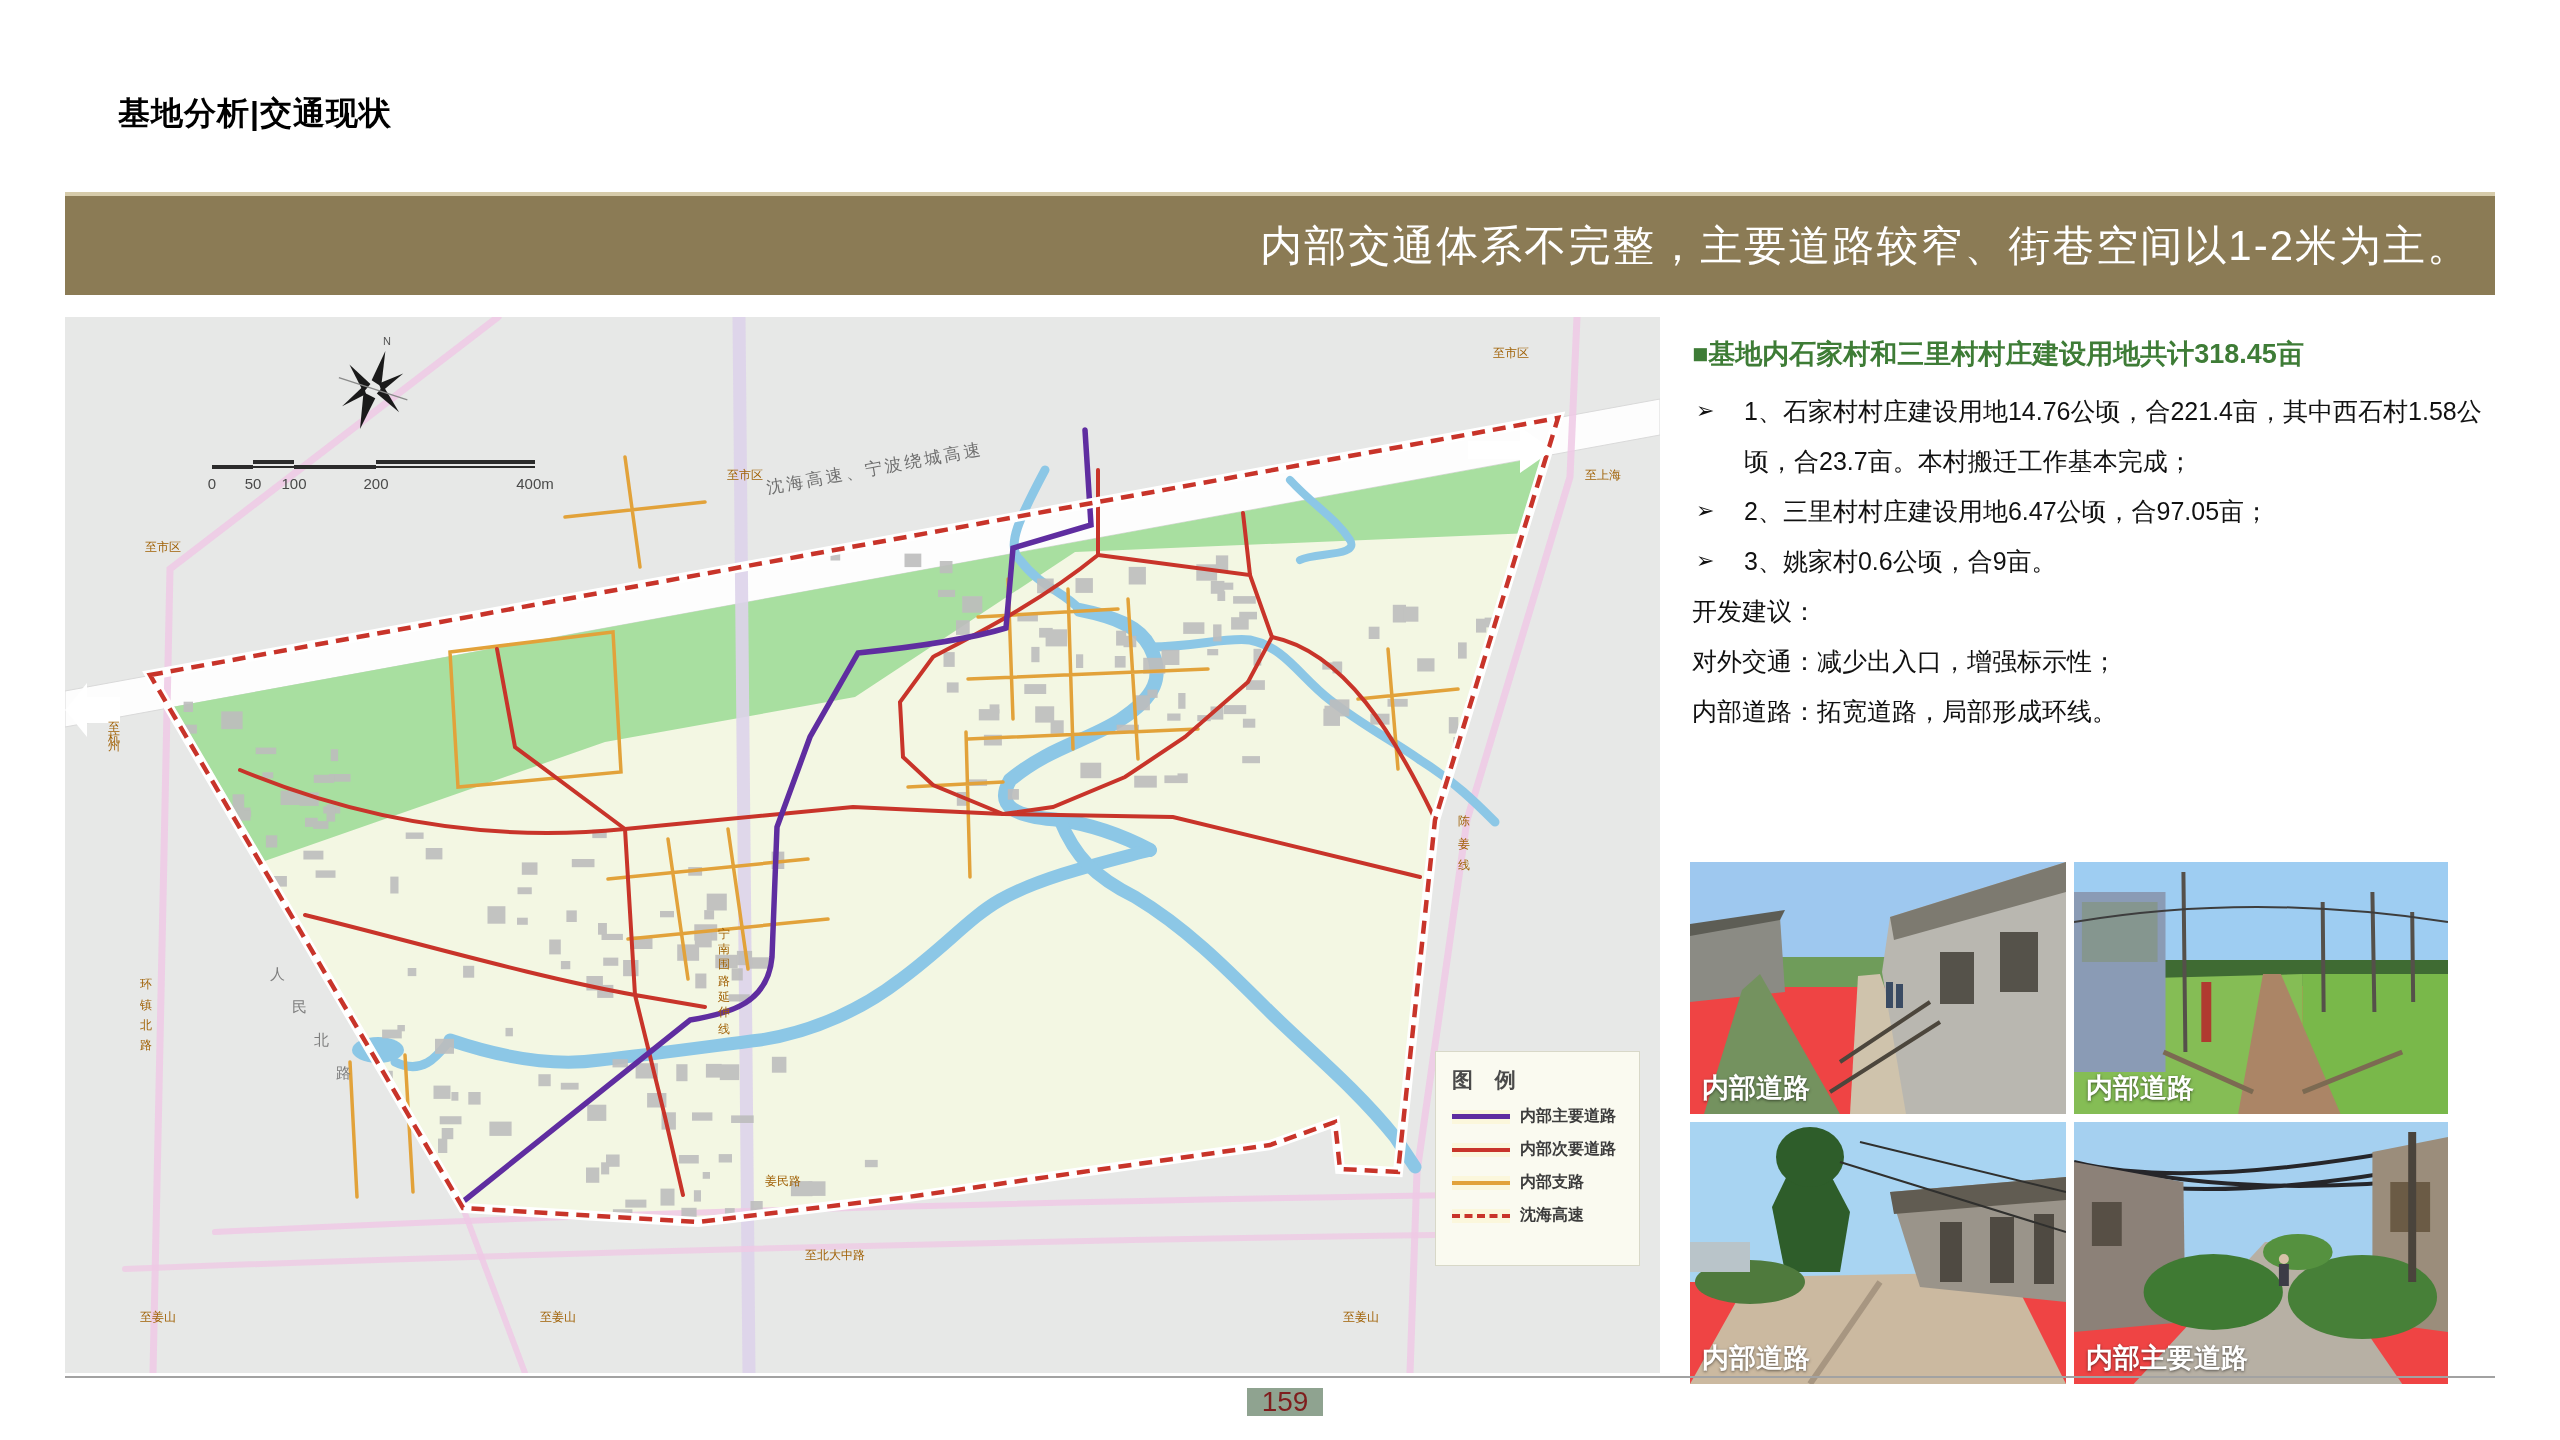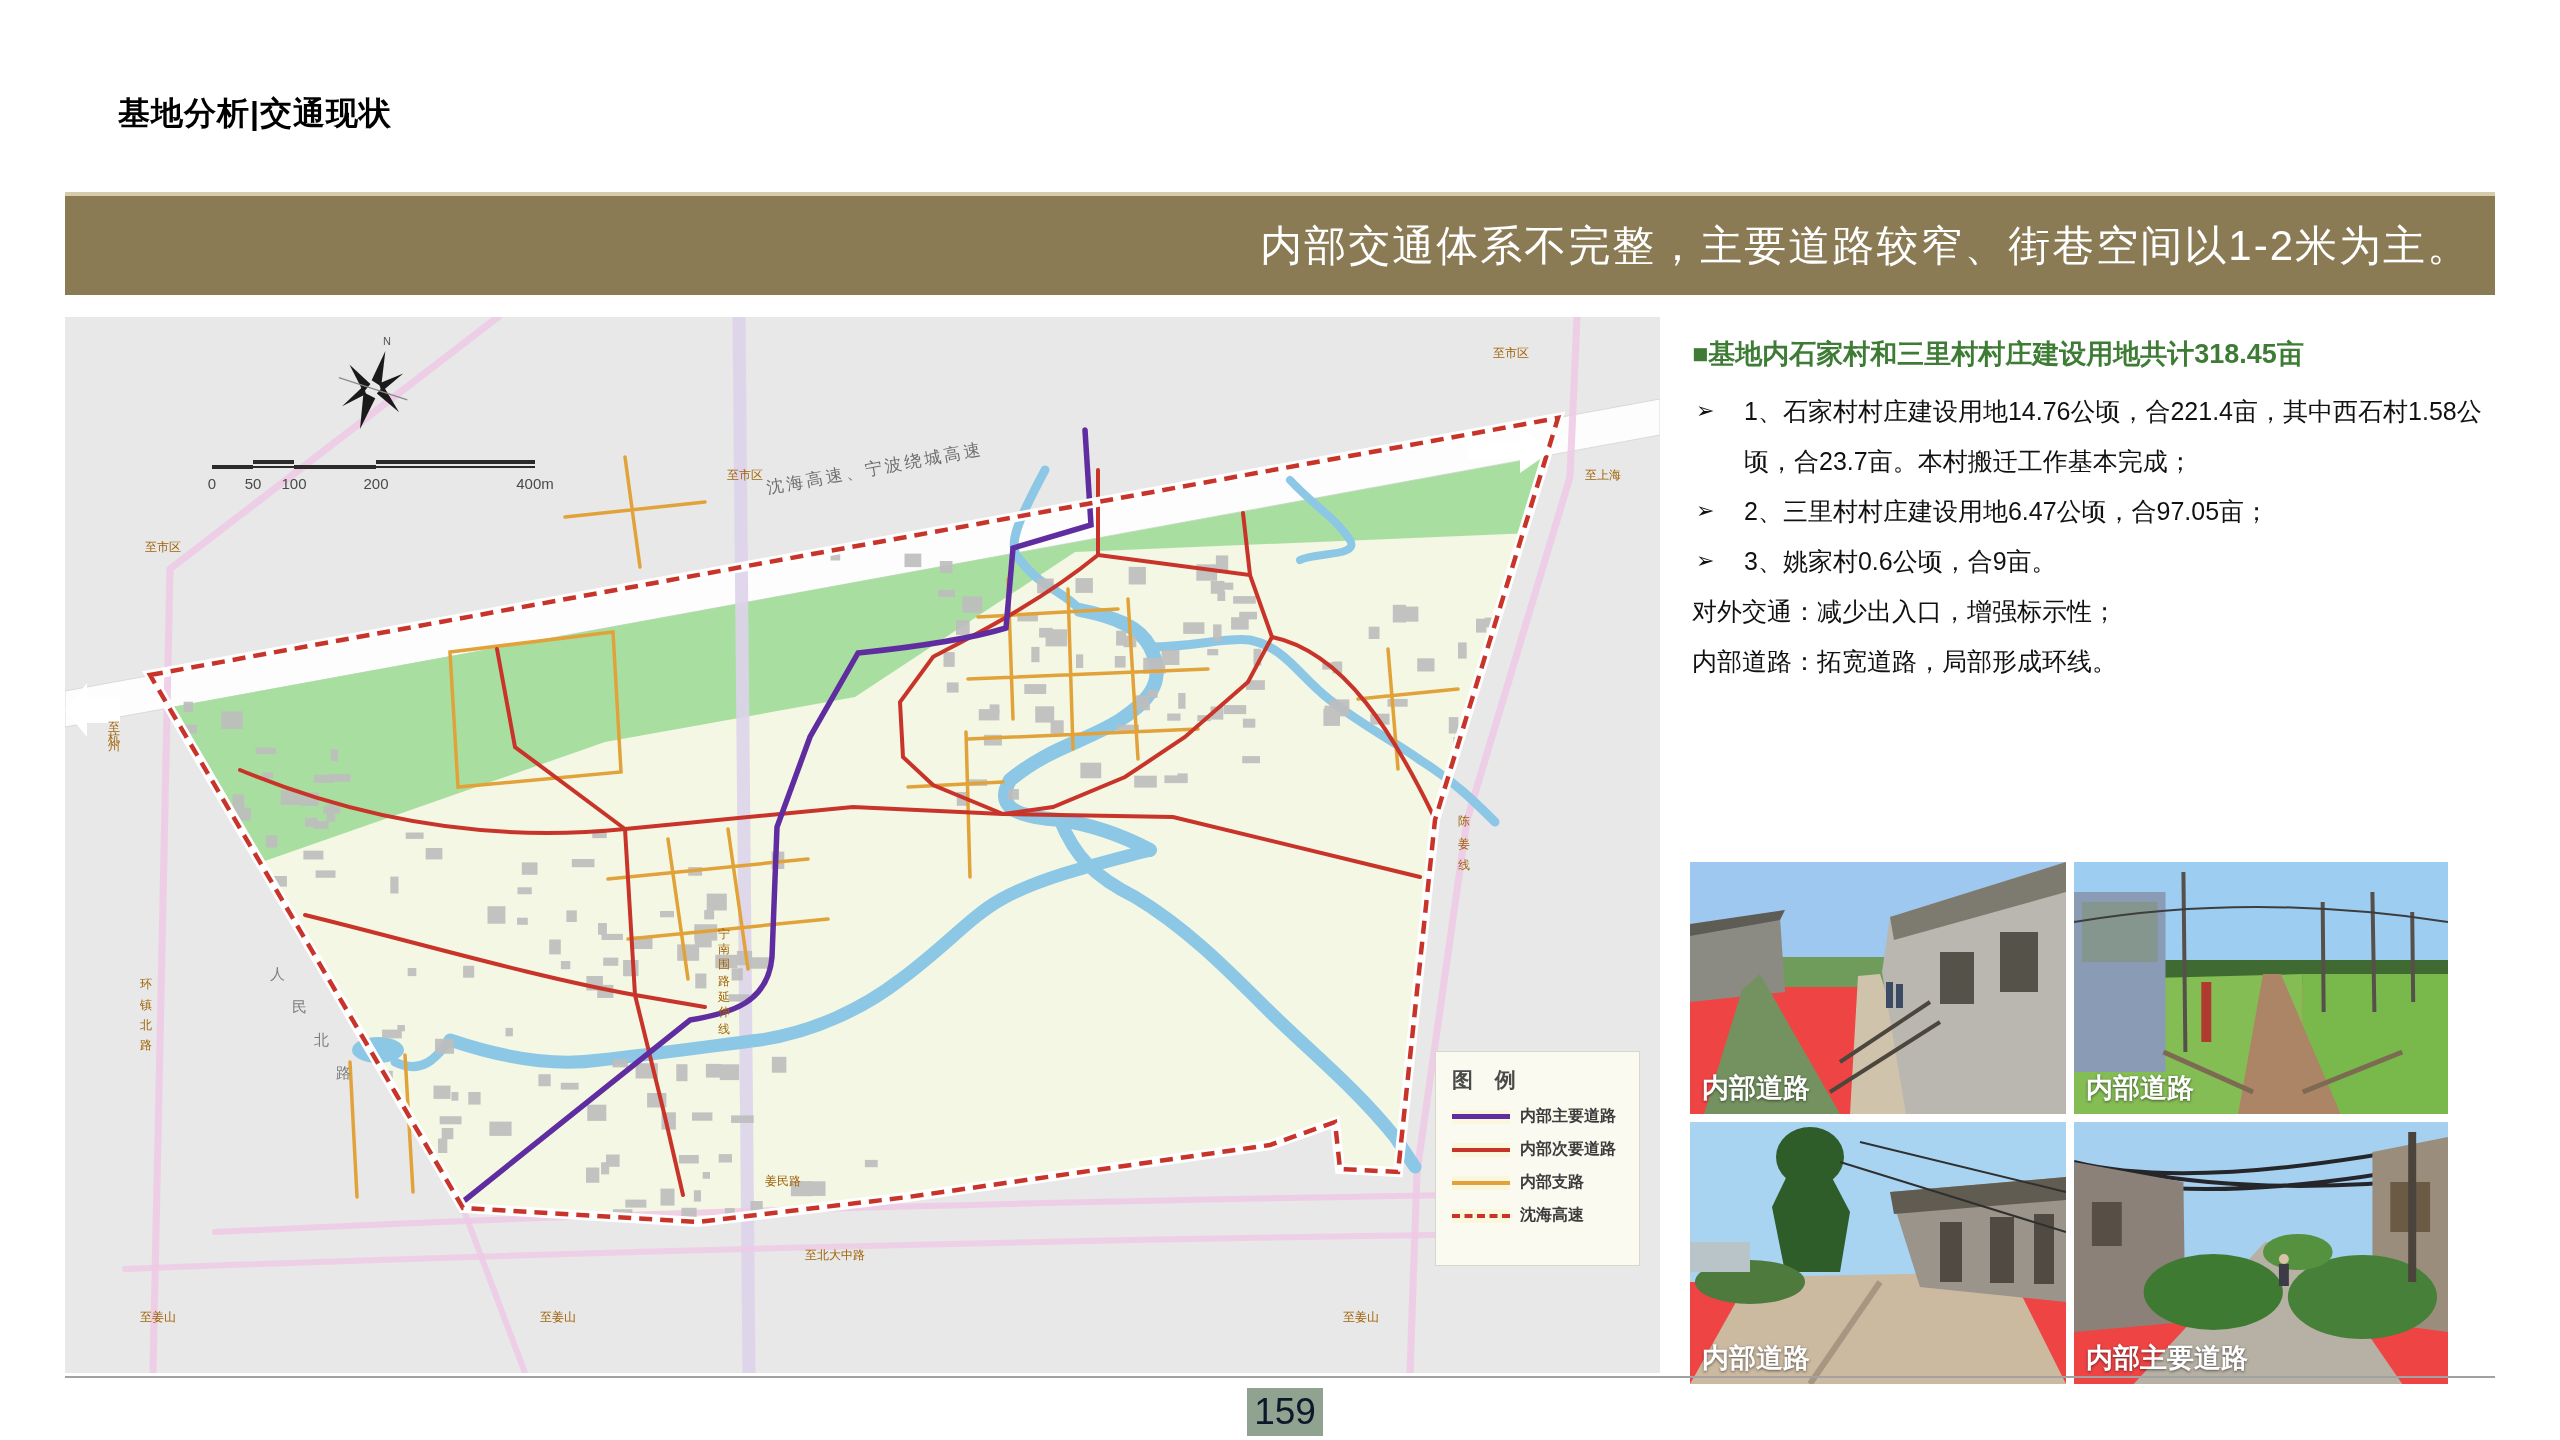--- a/index.html
+++ b/index.html
@@ -43,21 +43,21 @@
   .bullet .tx{flex:1;}
   .note{font-size:25px;color:#111;line-height:50px;}
 
   
   .photo{position:absolute;overflow:hidden;background:#ef4444;font-weight:bold;}
   .photo svg{position:absolute;left:0;top:0;width:100%;height:100%;}
   .caption{position:absolute;left:12px;bottom:8px;color:#fff;font-size:27px;text-shadow:0 1px 3px rgba(0,0,0,.55);}
 
   
   .divider{position:absolute;left:65px;top:1376px;width:2430px;height:2px;background:#a2a2a2;}
-  .pagenum{position:absolute;left:1247px;top:1388px;width:76px;height:48px;background:#8fa390;color:#0f172a;font-size:37px;display:flex;align-items:center;justify-content:center;}
+  .pagenum{position:absolute;left:1247px;top:1388px;width:76px;height:28px;background:#8fa390;color:#7f1d1d;font-size:28px;display:flex;align-items:center;justify-content:center;}
 </style>
 </head>
 <body>
 
 <div id="page">
 
   <div class="slide-title">基地分析|交通现状</div>
 
   <div class="banner">
     <span>内部交通体系不完整，主要道路较窄、街巷空间以1-2米为主。</span>
@@ -424,20 +424,21 @@
       <span class="tx">1、石家村村庄建设用地14.76公顷，合221.4亩，其中西石村1.58公顷，合23.7亩。本村搬迁工作基本完成；</span>
     </div>
     <div class="bullet">
       <span class="mk">➢</span>
       <span class="tx">2、三里村村庄建设用地6.47公顷，合97.05亩；</span>
     </div>
     <div class="bullet">
       <span class="mk">➢</span>
       <span class="tx">3、姚家村0.6公顷，合9亩。</span>
     </div>
+    <div class="note">开发建议：</div>
     <div class="note">对外交通：减少出入口，增强标示性；</div>
     <div class="note">内部道路：拓宽道路，局部形成环线。</div>
   </div>
 
   <div class="photo" style="left:1690px;top:862px;width:376px;height:252px;">
     <svg viewBox="0 0 376 252" preserveAspectRatio="none">
       <rect width="376" height="120" fill="#9ec8ef"></rect>
       <rect y="95" width="376" height="30" fill="#6f9c5a"></rect>
       <polygon points="0,70 90,55 95,130 0,140" fill="#8b8b84"></polygon>
       <polygon points="0,62 95,48 90,58 0,74" fill="#5d5d55"></polygon>

